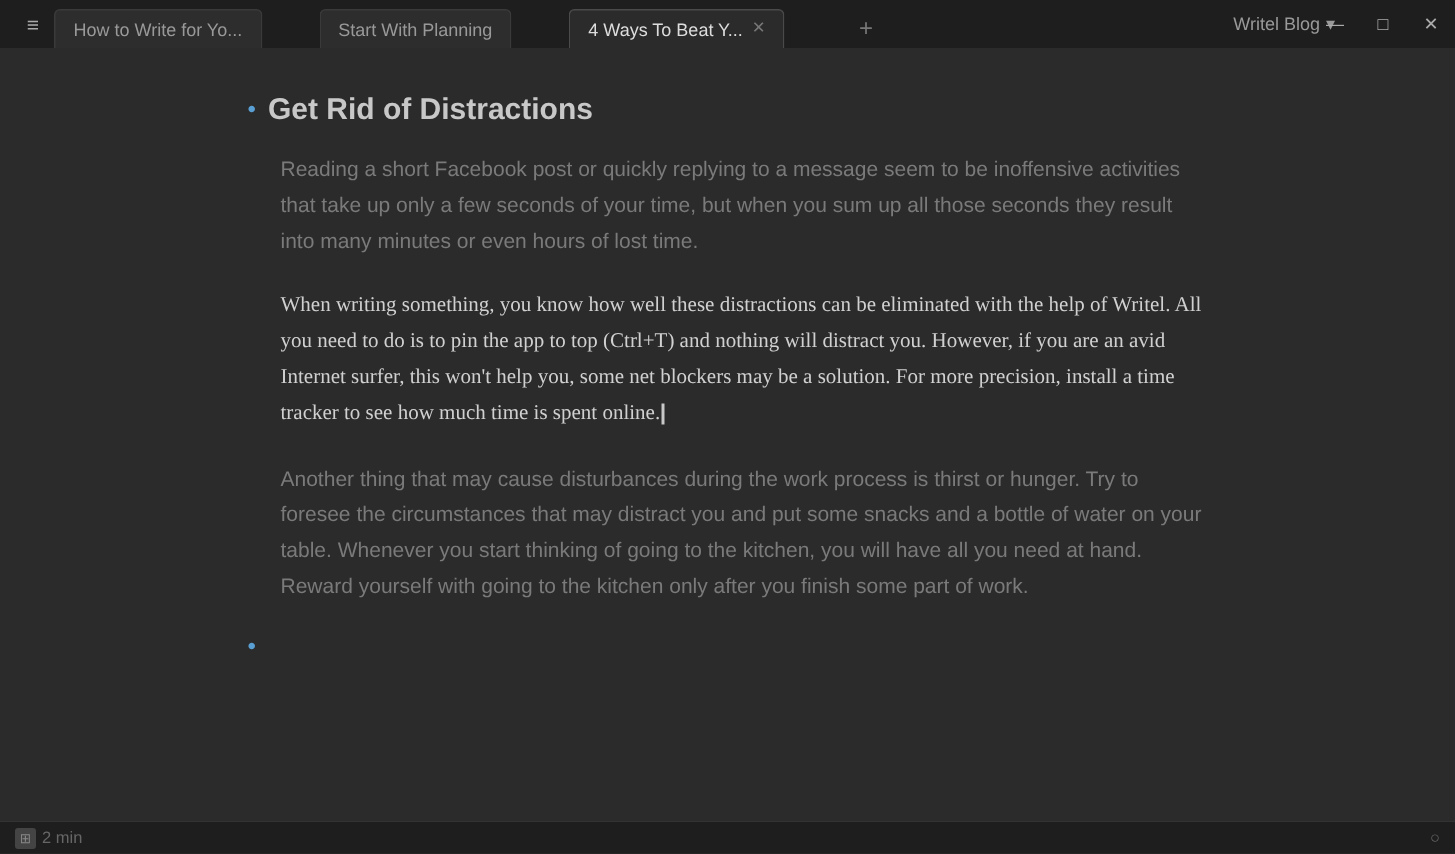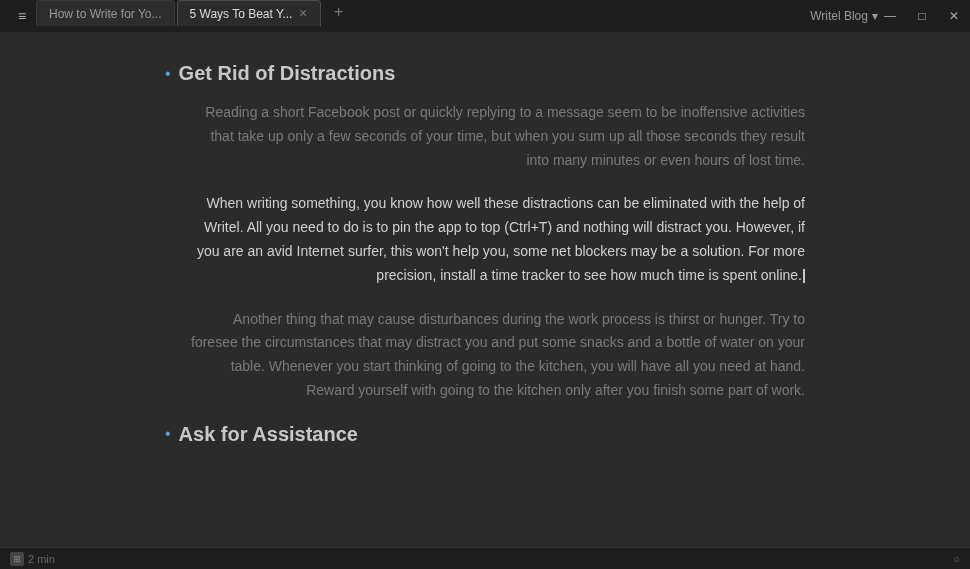--- a/index.html
+++ b/index.html
@@ -31,24 +31,25 @@
       width: 28px;
       height: 28px;
       color: #aaa;
       font-size: 14px;
       cursor: pointer;
       flex-shrink: 0;
     }
 
     .tabs-area {
       display: flex;
-      align-items: flex-start;
+      align-items: flex-end;
       flex: 1;
       height: 100%;
       overflow: hidden;
+      gap: 36px;
     }
 
     .tab {
       display: flex;
       align-items: center;
       height: 26px;
       padding: 0 12px;
       background: #2d2d2d;
       color: #999;
       font-size: 12px;
@@ -88,21 +89,21 @@
       align-items: center;
       justify-content: center;
       color: #777;
       font-size: 16px;
       cursor: pointer;
       margin-left: 4px;
     }
 
     .title-bar-brand {
       position: absolute;
-      right: 92px;
+      right: 80px;
       top: 50%;
       transform: translateY(-50%);
       font-size: 12px;
       color: #999;
       display: flex;
       align-items: flex-end;
       gap: 4px;
     }
 
     .title-bar-controls {
@@ -159,26 +160,26 @@
       color: #c8c8c8;
       text-align: right;
     }
 
     .paragraph {
       font-size: 14px;
       line-height: 1.7;
       color: #7a7a7a;
       margin-bottom: 20px;
       padding-left: 22px;
-      text-align: right;
     }
 
     .paragraph.highlighted {
       color: #d0d0d0;
       background: transparent;
+      font-family: Liberation Serif, serif;
     }
 
     .cursor-end::after {
       content: '';
       display: inline-block;
       width: 2px;
       height: 1em;
       background: #c8c8c8;
       vertical-align: text-bottom;
       margin-left: 1px;
@@ -243,23 +244,26 @@
   <div class="title-bar-menu">
     <span>≡</span>
   </div>
 
   <div class="tabs-area">
 
     <div class="tab">
       <span>How to Write for Yo...</span>
     </div>
 
+    <div class="tab">
+      <span>Start With Planning</span>
+    </div>
 
     <div class="tab active">
-      <span>5 Ways To Beat Y...</span>
+      <span>4 Ways To Beat Y...</span>
       <span class="tab-close">✕</span>
     </div>
 
 
     <div class="tab-add">
       <span>+</span>
     </div>
   </div>
 
   <div class="title-bar-brand">
@@ -291,21 +295,20 @@
     <p class="paragraph">Reading a short Facebook post or quickly replying to a message seem to be inoffensive activities that take up only a few seconds of your time, but when you sum up all those seconds they result into many minutes or even hours of lost time.</p>
 
     <p class="paragraph highlighted">
       <span>When writing something, you know how well these distractions can be eliminated with the help of Writel. All you need to do is to pin the app to top (Ctrl+T) and nothing will distract you. However, if you are an avid Internet surfer, this won't help you, some net blockers may be a solution. For more precision, install a time tracker to see how much time is spent online.</span><span class="cursor-end"></span>
     </p>
 
     <p class="paragraph">Another thing that may cause disturbances during the work process is thirst or hunger. Try to foresee the circumstances that may distract you and put some snacks and a bottle of water on your table. Whenever you start thinking of going to the kitchen, you will have all you need at hand. Reward yourself with going to the kitchen only after you finish some part of work.</p>
 
     <div class="section-heading">
       <span class="bullet">•</span>
-      <span class="section-title">Ask for Assistance</span>
     </div>
 
 
   </div>
 </div>
 
 <div class="status-bar">
   <div class="status-left">
     <span class="status-icon">⊞</span>
     <span>2 min</span>

